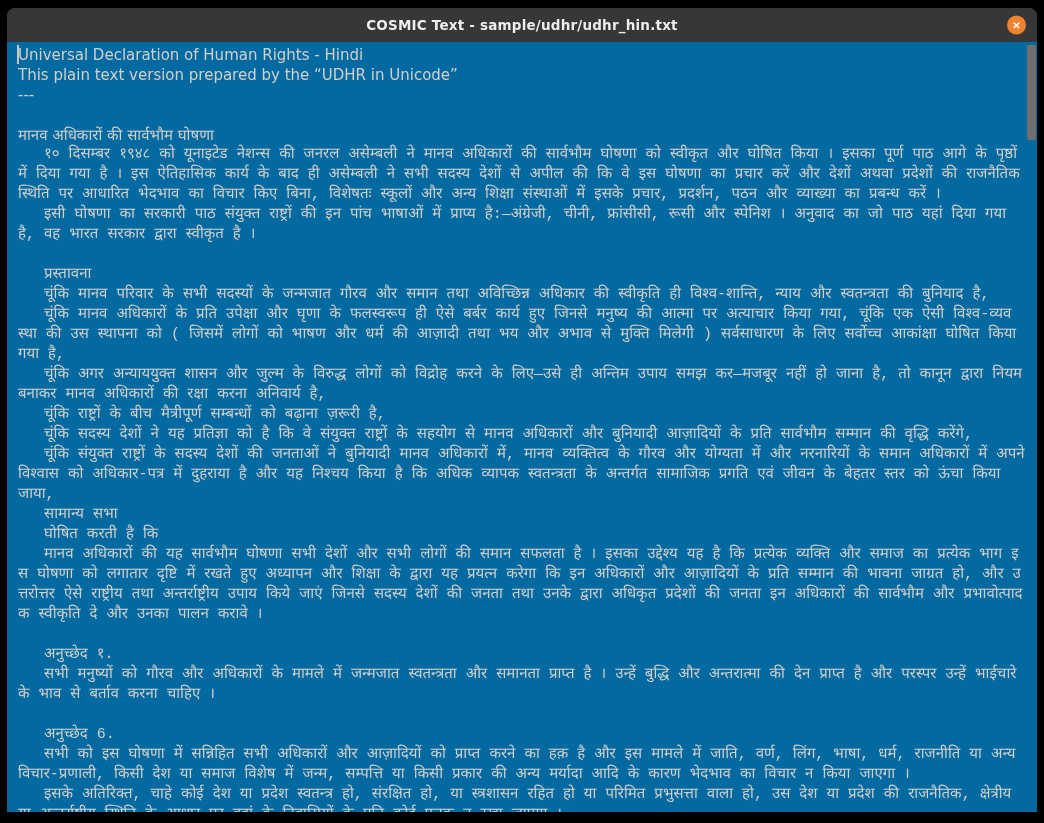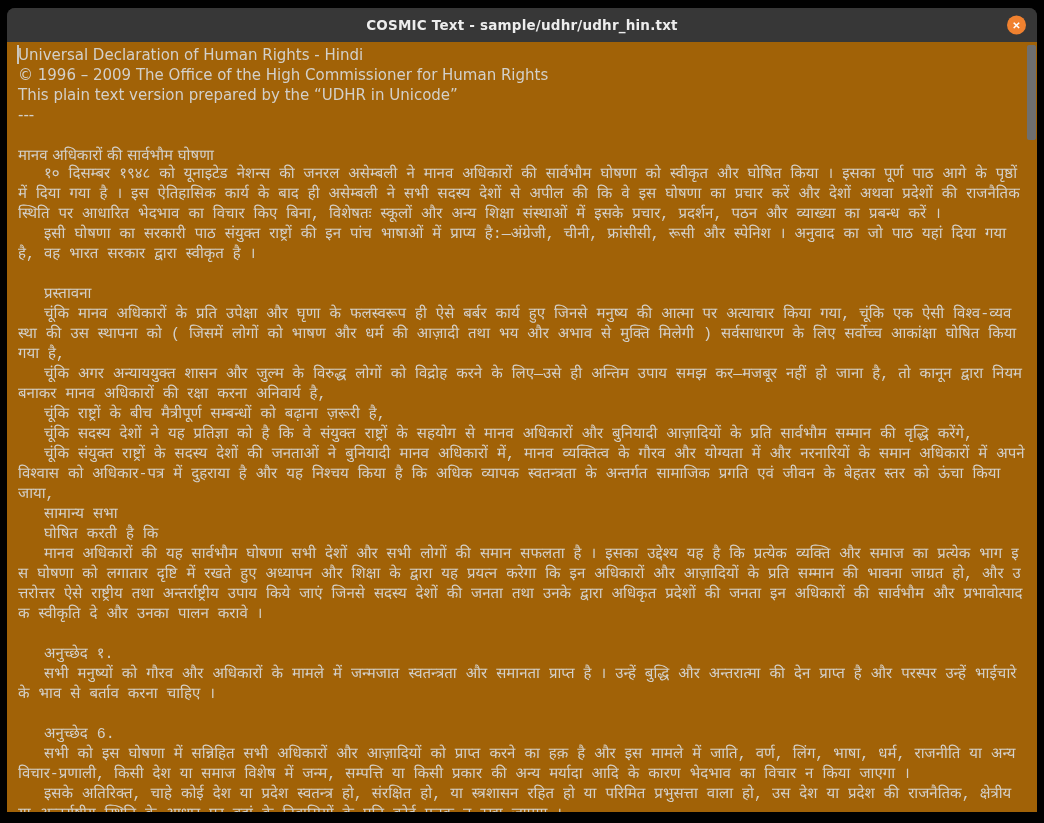--- a/index.html
+++ b/index.html
@@ -57,21 +57,21 @@
   }
   .close-x {
     font-size: 10px;
     font-weight: bold;
     line-height: 1;
     color: #ffffff;
   }
   .editor {
     position: relative;
     flex: 1 1 auto;
-    background: #a16207;
+    background: #0369a1;
     overflow: hidden;
   }
   .content {
     position: absolute;
     left: 0; top: 3px; right: 0;
     padding: 0 12px 0 11px;
     color: #d3d0ca;
     font-size: 15px;
     line-height: 20px;
     word-break: break-all;
@@ -103,29 +103,29 @@
     <div class="titlebar">
       <div class="title">COSMIC Text - sample/udhr/udhr_hin.txt</div>
       <button class="close-btn">
         <span class="close-x">✕</span>
       </button>
     </div>
     <div class="editor">
       <div class="caret"></div>
       <div class="content">
           <div class="para">Universal Declaration of Human Rights - Hindi</div>
-          <div class="para">© 1996 – 2009 The Office of the High Commissioner for Human Rights</div>
           <div class="para">This plain text version prepared by the “UDHR in Unicode”</div>
           <div class="para">---</div>
           <div class="para blank"></div>
           <div class="para">मानव अधिकारों की सार्वभौम घोषणा</div>
           <div class="para indent">१० दिसम्बर १९४८ को यूनाइटेड नेशन्स की जनरल असेम्बली ने मानव अधिकारों की सार्वभौम घोषणा को स्वीकृत और घोषित किया । इसका पूर्ण पाठ आगे के पृष्ठों में दिया गया है । इस ऐतिहासिक कार्य के बाद ही असेम्बली ने सभी सदस्य देशों से अपील की कि वे इस घोषणा का प्रचार करें और देशों अथवा प्रदेशों की राजनैतिक स्थिति पर आधारित भेदभाव का विचार किए बिना, विशेषतः स्कूलों और अन्य शिक्षा संस्थाओं में इसके प्रचार, प्रदर्शन, पठन और व्याख्या का प्रबन्ध करें ।</div>
           <div class="para indent">इसी घोषणा का सरकारी पाठ संयुक्त राष्ट्रों की इन पांच भाषाओं में प्राप्य है:—अंग्रेजी, चीनी, फ्रांसीसी, रूसी और स्पेनिश । अनुवाद का जो पाठ यहां दिया गया है, वह भारत सरकार द्वारा स्वीकृत है ।</div>
           <div class="para blank"></div>
           <div class="para indent">प्रस्तावना</div>
+          <div class="para indent">चूंकि मानव परिवार के सभी सदस्यों के जन्मजात गौरव और समान तथा अविच्छिन्न अधिकार की स्वीकृति ही विश्व-शान्ति, न्याय और स्वतन्त्रता की बुनियाद है,</div>
           <div class="para indent">चूंकि मानव अधिकारों के प्रति उपेक्षा और घृणा के फलस्वरूप ही ऐसे बर्बर कार्य हुए जिनसे मनुष्य की आत्मा पर अत्याचार किया गया, चूंकि एक ऐसी विश्व-व्यवस्था की उस स्थापना को ( जिसमें लोगों को भाषण और धर्म की आज़ादी तथा भय और अभाव से मुक्ति मिलेगी ) सर्वसाधारण के लिए सर्वोच्च आकांक्षा घोषित किया गया है,</div>
           <div class="para indent">चूंकि अगर अन्याययुक्त शासन और जुल्म के विरुद्ध लोगों को विद्रोह करने के लिए—उसे ही अन्तिम उपाय समझ कर—मजबूर नहीं हो जाना है, तो कानून द्वारा नियम बनाकर मानव अधिकारों की रक्षा करना अनिवार्य है,</div>
           <div class="para indent">चूंकि राष्ट्रों के बीच मैत्रीपूर्ण सम्बन्धों को बढ़ाना ज़रूरी है,</div>
           <div class="para indent">चूंकि सदस्य देशों ने यह प्रतिज्ञा को है कि वे संयुक्त राष्ट्रों के सहयोग से मानव अधिकारों और बुनियादी आज़ादियों के प्रति सार्वभौम सम्मान की वृद्धि करेंगे,</div>
           <div class="para indent">चूंकि संयुक्त राष्ट्रों के सदस्य देशों की जनताओं ने बुनियादी मानव अधिकारों में, मानव व्यक्तित्व के गौरव और योग्यता में और नरनारियों के समान अधिकारों में अपने विश्वास को अधिकार-पत्र में दुहराया है और यह निश्चय किया है कि अधिक व्यापक स्वतन्त्रता के अन्तर्गत सामाजिक प्रगति एवं जीवन के बेहतर स्तर को ऊंचा किया जाया,</div>
           <div class="para indent">सामान्य सभा</div>
           <div class="para indent">घोषित करती है कि</div>
           <div class="para indent">मानव अधिकारों की यह सार्वभौम घोषणा सभी देशों और सभी लोगों की समान सफलता है । इसका उद्देश्य यह है कि प्रत्येक व्यक्ति और समाज का प्रत्येक भाग इस घोषणा को लगातार दृष्टि में रखते हुए अध्यापन और शिक्षा के द्वारा यह प्रयत्न करेगा कि इन अधिकारों और आज़ादियों के प्रति सम्मान की भावना जाग्रत हो, और उत्तरोत्तर ऐसे राष्ट्रीय तथा अन्तर्राष्ट्रीय उपाय किये जाएं जिनसे सदस्य देशों की जनता तथा उनके द्वारा अधिकृत प्रदेशों की जनता इन अधिकारों की सार्वभौम और प्रभावोत्पादक स्वीकृति दे और उनका पालन करावे ।</div>
           <div class="para blank"></div>
           <div class="para indent">अनुच्छेद १.</div>

